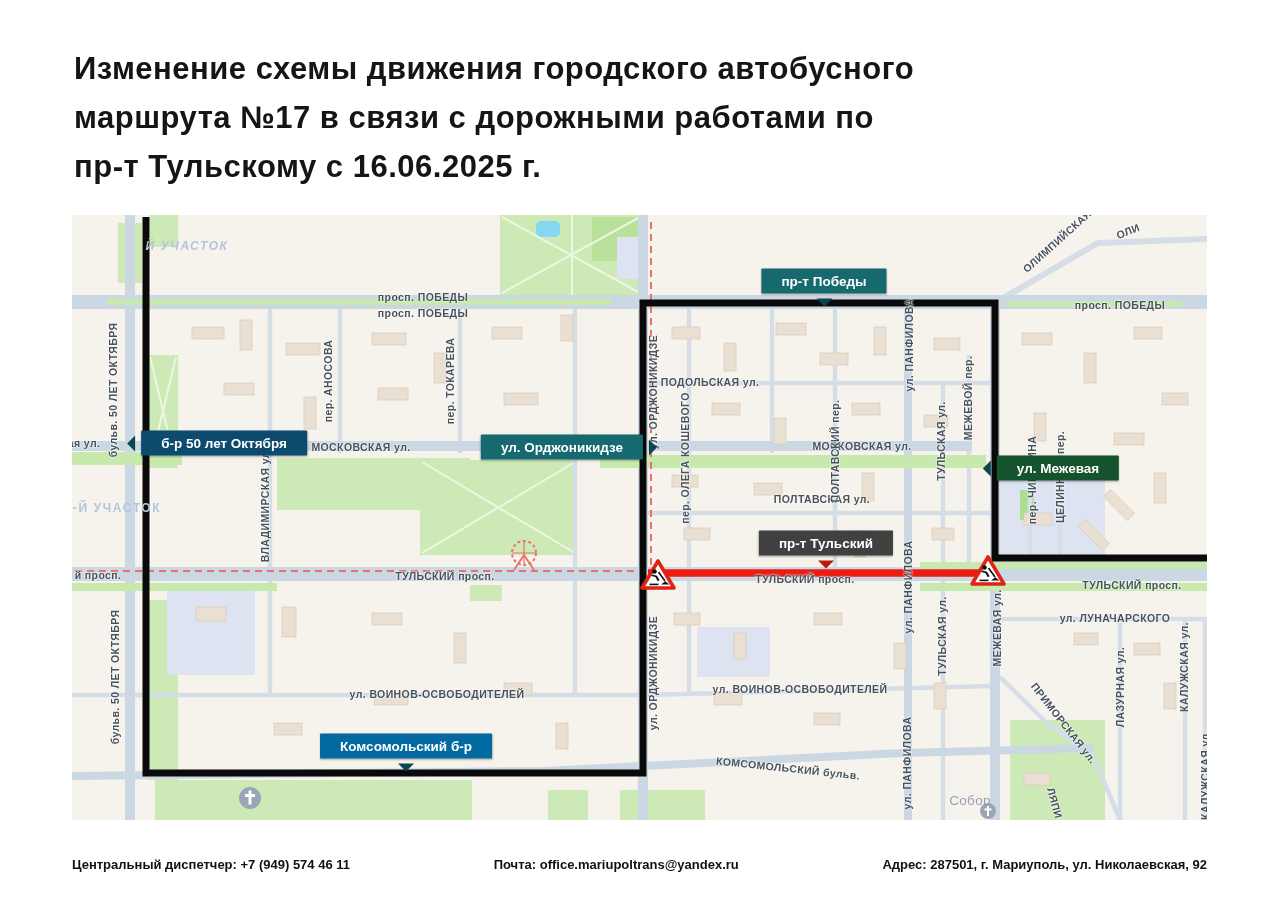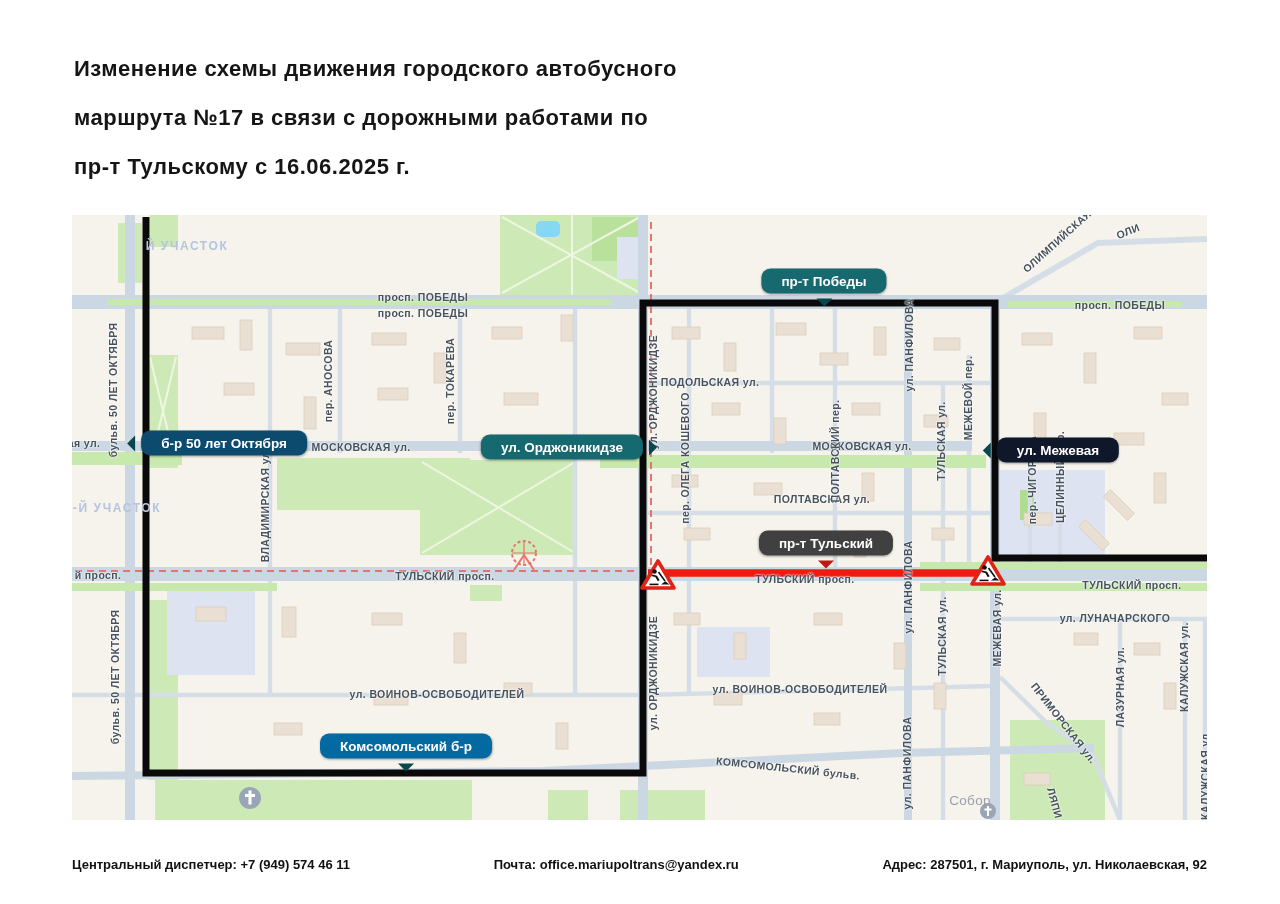--- a/index.html
+++ b/index.html
@@ -3,40 +3,40 @@
 <meta charset="utf-8">
 <style>
   html,body{margin:0;padding:0;}
   body{
     width:1280px;height:904px;overflow:hidden;background:#ffffff;
     font-family:"Liberation Sans","DejaVu Sans",sans-serif;position:relative;
   }
   
   .title{
     position:absolute;left:74px;top:44px;width:1100px;
-    font-weight:700;color:#151515;font-size:22px;line-height:49px;letter-spacing:.5px;
+    font-weight:700;color:#151515;font-size:31px;line-height:49px;letter-spacing:.5px;
   }
   
   .map{
     position:absolute;left:72px;top:215px;width:1135px;height:605px;
     background:#f6f3ed;overflow:hidden;
   }
   .map svg{position:absolute;left:0;top:0;}
   .labels{position:absolute;left:0;top:0;width:100%;height:100%;pointer-events:none;}
   .slabel{
     position:absolute;white-space:nowrap;font-size:10.5px;font-weight:700;color:#47525d;
     letter-spacing:.4px;transform:translate(-50%,-50%);
     text-shadow:0 0 2px #fff,0 0 2px #fff;
   }
   .slabel.district{font-size:12px;font-weight:700;color:#b4c4de;letter-spacing:1.6px;text-shadow:none;}
   .slabel.poi{font-size:13.5px;font-weight:400;color:#98a0b0;letter-spacing:.3px;text-shadow:none;}
   
   .callout{
     position:absolute;transform:translate(-50%,-50%);white-space:nowrap;
-    color:#fff;font-size:13.5px;font-weight:700;padding:5px 20px;border-radius:9px;
+    color:#fff;font-size:13.5px;font-weight:700;padding:5px 20px;border-radius:1px;
     box-shadow:0 1px 2px rgba(0,0,0,.25);
   }
   .callout::after{content:"";position:absolute;border:8px solid transparent;}
   .callout.tip-left::after{left:-14px;top:50%;transform:translateY(-50%);border-right-color:var(--tip);border-left-width:0;}
   .callout.tip-right::after{right:-14px;top:50%;transform:translateY(-50%);border-left-color:var(--tip);border-right-width:0;}
   .callout.tip-down::after{bottom:-13px;left:50%;transform:translateX(-50%);border-top-color:var(--tip);border-bottom-width:0;}
   
   .footer{
     position:absolute;left:72px;top:857px;width:1135px;
     display:flex;justify-content:space-between;
@@ -263,29 +263,29 @@
       <span class="slabel" style="left: 960px; top: 265px; transform: translate(-50%, -50%) rotate(-90deg);">пер. ЧИГОРИНА</span>
       <span class="slabel" style="left: 988px; top: 262px; transform: translate(-50%, -50%) rotate(-90deg);">ЦЕЛИННЫЙ пер.</span>
       <span class="slabel" style="left: 1048px; top: 472px; transform: translate(-50%, -50%) rotate(-90deg);">ЛАЗУРНАЯ ул.</span>
       <span class="slabel" style="left: 1112px; top: 452px; transform: translate(-50%, -50%) rotate(-90deg);">КАЛУЖСКАЯ ул.</span>
       <span class="slabel" style="left: 1133px; top: 560px; transform: translate(-50%, -50%) rotate(-90deg);">КАЛУЖСКАЯ ул.</span>
       <span class="slabel" style="left: 992px; top: 508px; transform: translate(-50%, -50%) rotate(52deg);">ПРИМОРСКАЯ ул.</span>
       <span class="slabel" style="left: 985px; top: 26px; transform: translate(-50%, -50%) rotate(-42deg);">ОЛИМПИЙСКАЯ</span>
       <span class="slabel" style="left: 1056px; top: 16px; transform: translate(-50%, -50%) rotate(-22deg);">ОЛИ</span>
       <span class="slabel" style="left: 983px; top: 588px; transform: translate(-50%, -50%) rotate(75deg);">ЛЯПИ</span>
       <span class="slabel district" style="left: 45px; top: 293px; text-align: right;">-Й УЧАСТОК</span>
-      <span class="slabel district" style="left: 115px; top: 31px;">Й УЧАСТОК</span>
+      <span class="slabel district" style="left: 115px; top: 31px; font-style: italic;">Й УЧАСТОК</span>
       <span class="slabel poi" style="left: 898px; top: 585px;">Собор</span>
     </div>
 
   <div class="labels">
       <div class="callout tip-left" style="left: 152px; top: 228px; background: #0c4a6e; --tip: #0B464C;">б-р 50 лет Октября</div>
       <div class="callout tip-right" style="left: 490px; top: 232px; background: rgb(21, 105, 111); --tip: #0B464C;">ул. Орджоникидзе</div>
       <div class="callout tip-down" style="left: 752px; top: 66px; background: rgb(21, 105, 111); --tip: #0B464C;">пр-т Победы</div>
-      <div class="callout tip-left" style="left: 986px; top: 235px; background: #0f172a; --tip: #0B464C;">ул. Межевая</div>
+      <div class="callout tip-left" style="left: 986px; top: 253px; background: #14532d; --tip: #0B464C;">ул. Межевая</div>
       <div class="callout tip-down" style="left: 754px; top: 328px; background: #404040; --tip: #C01911;">пр-т Тульский</div>
       <div class="callout tip-down" style="left: 334px; top: 531px; background: #0369a1; --tip: #0B464C;">Комсомольский б-р</div>
     </div>
 </div>
 
 <div class="footer">
   <span>Центральный диспетчер: +7 (949) 574 46 11</span>
   <span>Почта: office.mariupoltrans@yandex.ru</span>
   <span>Адрес: 287501, г. Мариуполь, ул. Николаевская, 92</span>
 </div>

